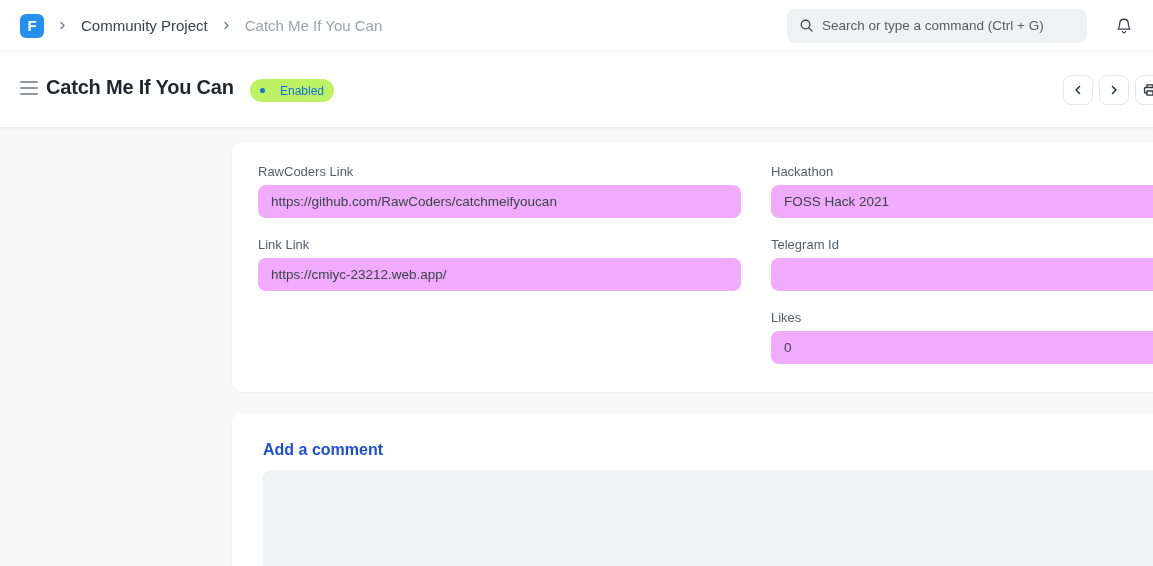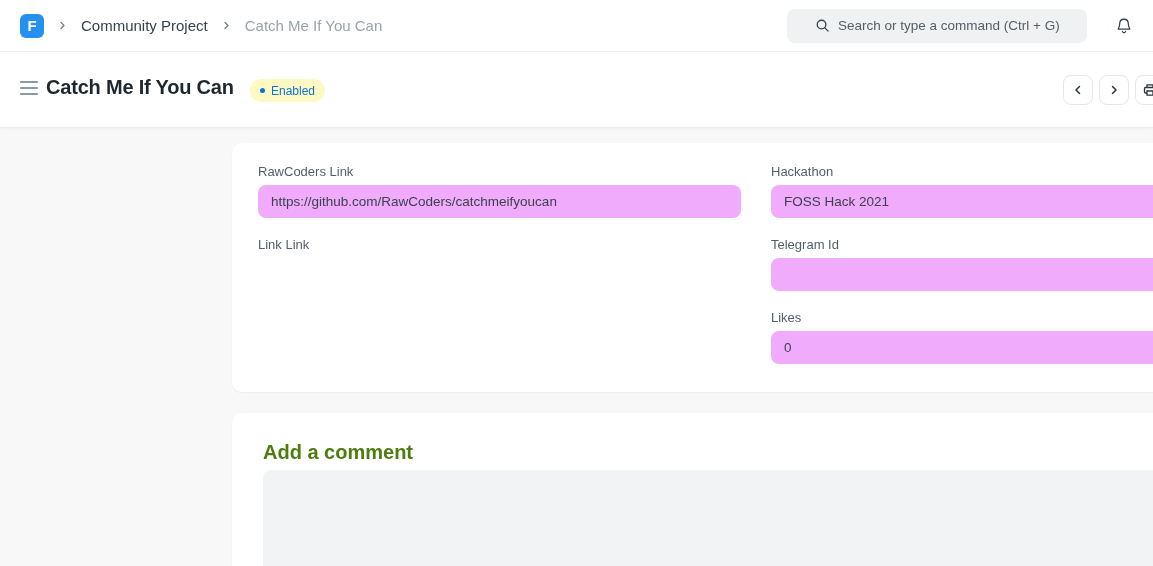--- a/index.html
+++ b/index.html
@@ -24,21 +24,21 @@
     color: #ffffff; font-weight: 700; font-size: 15px;
     display: flex; align-items: center; justify-content: center;
     cursor: pointer;
   }
   .crumb-sep { color: #74808b; display: flex; align-items: center; }
   .crumb { font-size: 15px; color: #36414c; cursor: pointer; }
   .crumb.muted { color: #9aa3ab; }
   .nav-right { display: flex; align-items: center; gap: 28px; }
   .searchbar {
     width: 300px; height: 34px; background: #f0f1f3; border-radius: 8px;
-    display: flex; align-items: center; gap: 8px; padding: 0 28px;
+    display: flex; align-items: center; gap: 8px; padding: 0 12px;
   }
   .searchbar svg { flex: 0 0 auto; }
   .searchbar input {
     border: none; outline: none; background: transparent; width: 100%;
     font-family: inherit; font-size: 13.5px; color: #3b434b;
   }
   .searchbar input::placeholder { color: #545e66; opacity: 1; }
   .bell { cursor: pointer; display: flex; align-items: center; }
 
   
@@ -52,22 +52,22 @@
     display: flex; flex-direction: column; justify-content: space-between;
     cursor: pointer;
   }
   .hamburger span { display: block; height: 2px; background: #8d979f; border-radius: 1px; }
   .page-title {
     position: absolute; left: 46px; top: 76px;
     font-size: 20px; font-weight: 700; color: #1f272e; letter-spacing: -0.2px;
   }
   .status-badge {
     position: absolute; left: 250px; top: 79px; height: 23px;
-    background: #fef9c3; color: #0b74d7; border-radius: 12px;
-    font-size: 12px; display: inline-flex; align-items: center; gap: 6px;
+    background: #bef264; color: #0b74d7; border-radius: 12px;
+    font-size: 12px; display: inline-flex; align-items: center; gap: 15px;
     padding: 0 10px;
   }
   .status-dot { width: 5px; height: 5px; border-radius: 50%; background: #0b74d7; }
   .hdr-btn {
     position: absolute; top: 75px; width: 30px; height: 30px;
     background: #ffffff; border: 1px solid #e3e7ea; border-radius: 8px;
     display: flex; align-items: center; justify-content: center;
     cursor: pointer; padding: 0;
   }
   .hdr-btn.prev { left: 1063px; }
@@ -89,21 +89,21 @@
   .field { margin-bottom: 19px; }
   .field-label { font-size: 13px; color: #525f6a; margin-bottom: 6px; display: block; }
   .field-input {
     width: 100%; height: 33px; background: #f0abfc; border: none; outline: none;
     border-radius: 8px; padding: 0 13px;
     font-family: inherit; font-size: 13.5px; color: #3b434b;
   }
 
   .comments-heading {
     position: absolute; left: 31px; top: 28px;
-    font-size: 20px; font-weight: 700; color: #4d7c0f;
+    font-size: 16px; font-weight: 700; color: #1d4ed8;
   }
   .comment-box {
     position: absolute; left: 31px; top: 57px; width: 930px; height: 220px;
     background: #f2f3f5; border: none; outline: none; border-radius: 8px;
     resize: none; font-family: inherit; font-size: 13.5px; color: #3b434b;
     padding: 10px 13px;
   }
 </style>
 </head>
 <body>
@@ -171,20 +171,21 @@
 </button>
 
 <section class="card fields">
   <div class="col left">
     <div class="field">
       <label class="field-label">RawCoders Link</label>
       <input class="field-input" type="text" value="https://github.com/RawCoders/catchmeifyoucan" style="">
     </div>
     <div class="field">
       <label class="field-label">Link Link</label>
+      <input class="field-input" type="text" value="https://cmiyc-23212.web.app/" style="">
     </div>
   </div>
   <div class="col right">
     <div class="field">
       <label class="field-label">Hackathon</label>
       <input class="field-input" type="text" value="FOSS Hack 2021" style="">
     </div>
     <div class="field">
       <label class="field-label">Telegram Id</label>
       <input class="field-input" type="text" value="" style="">

